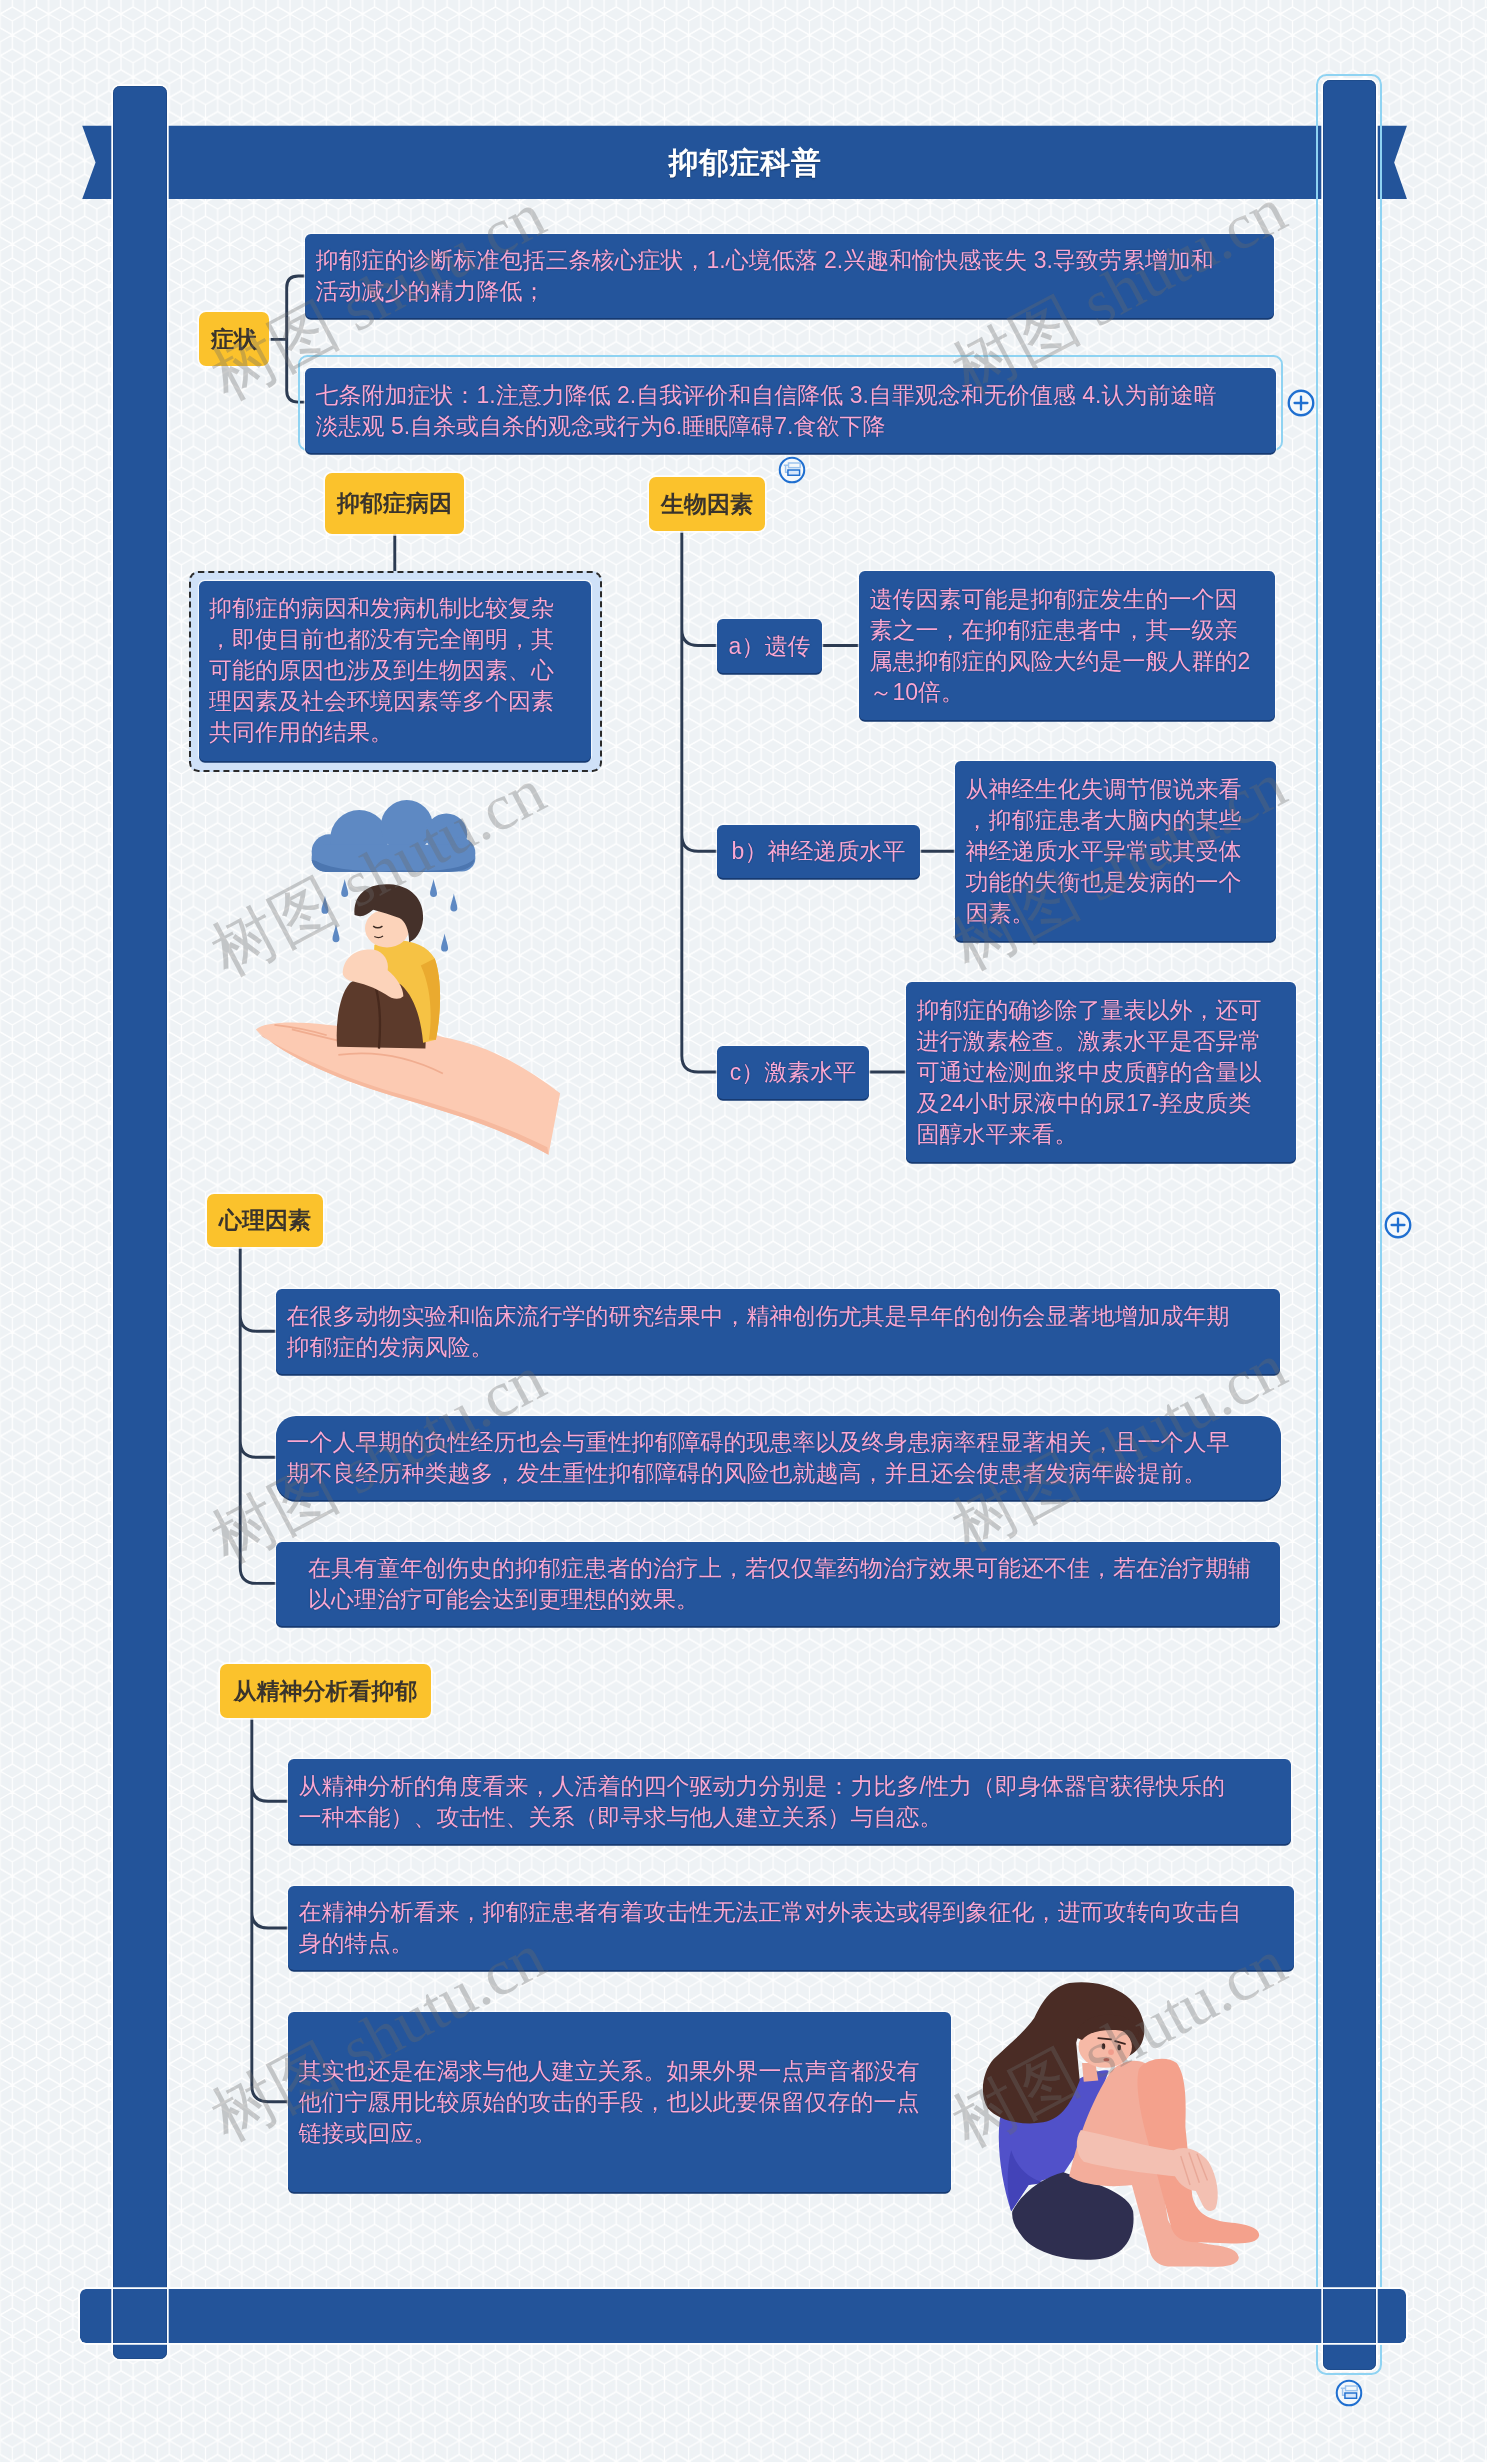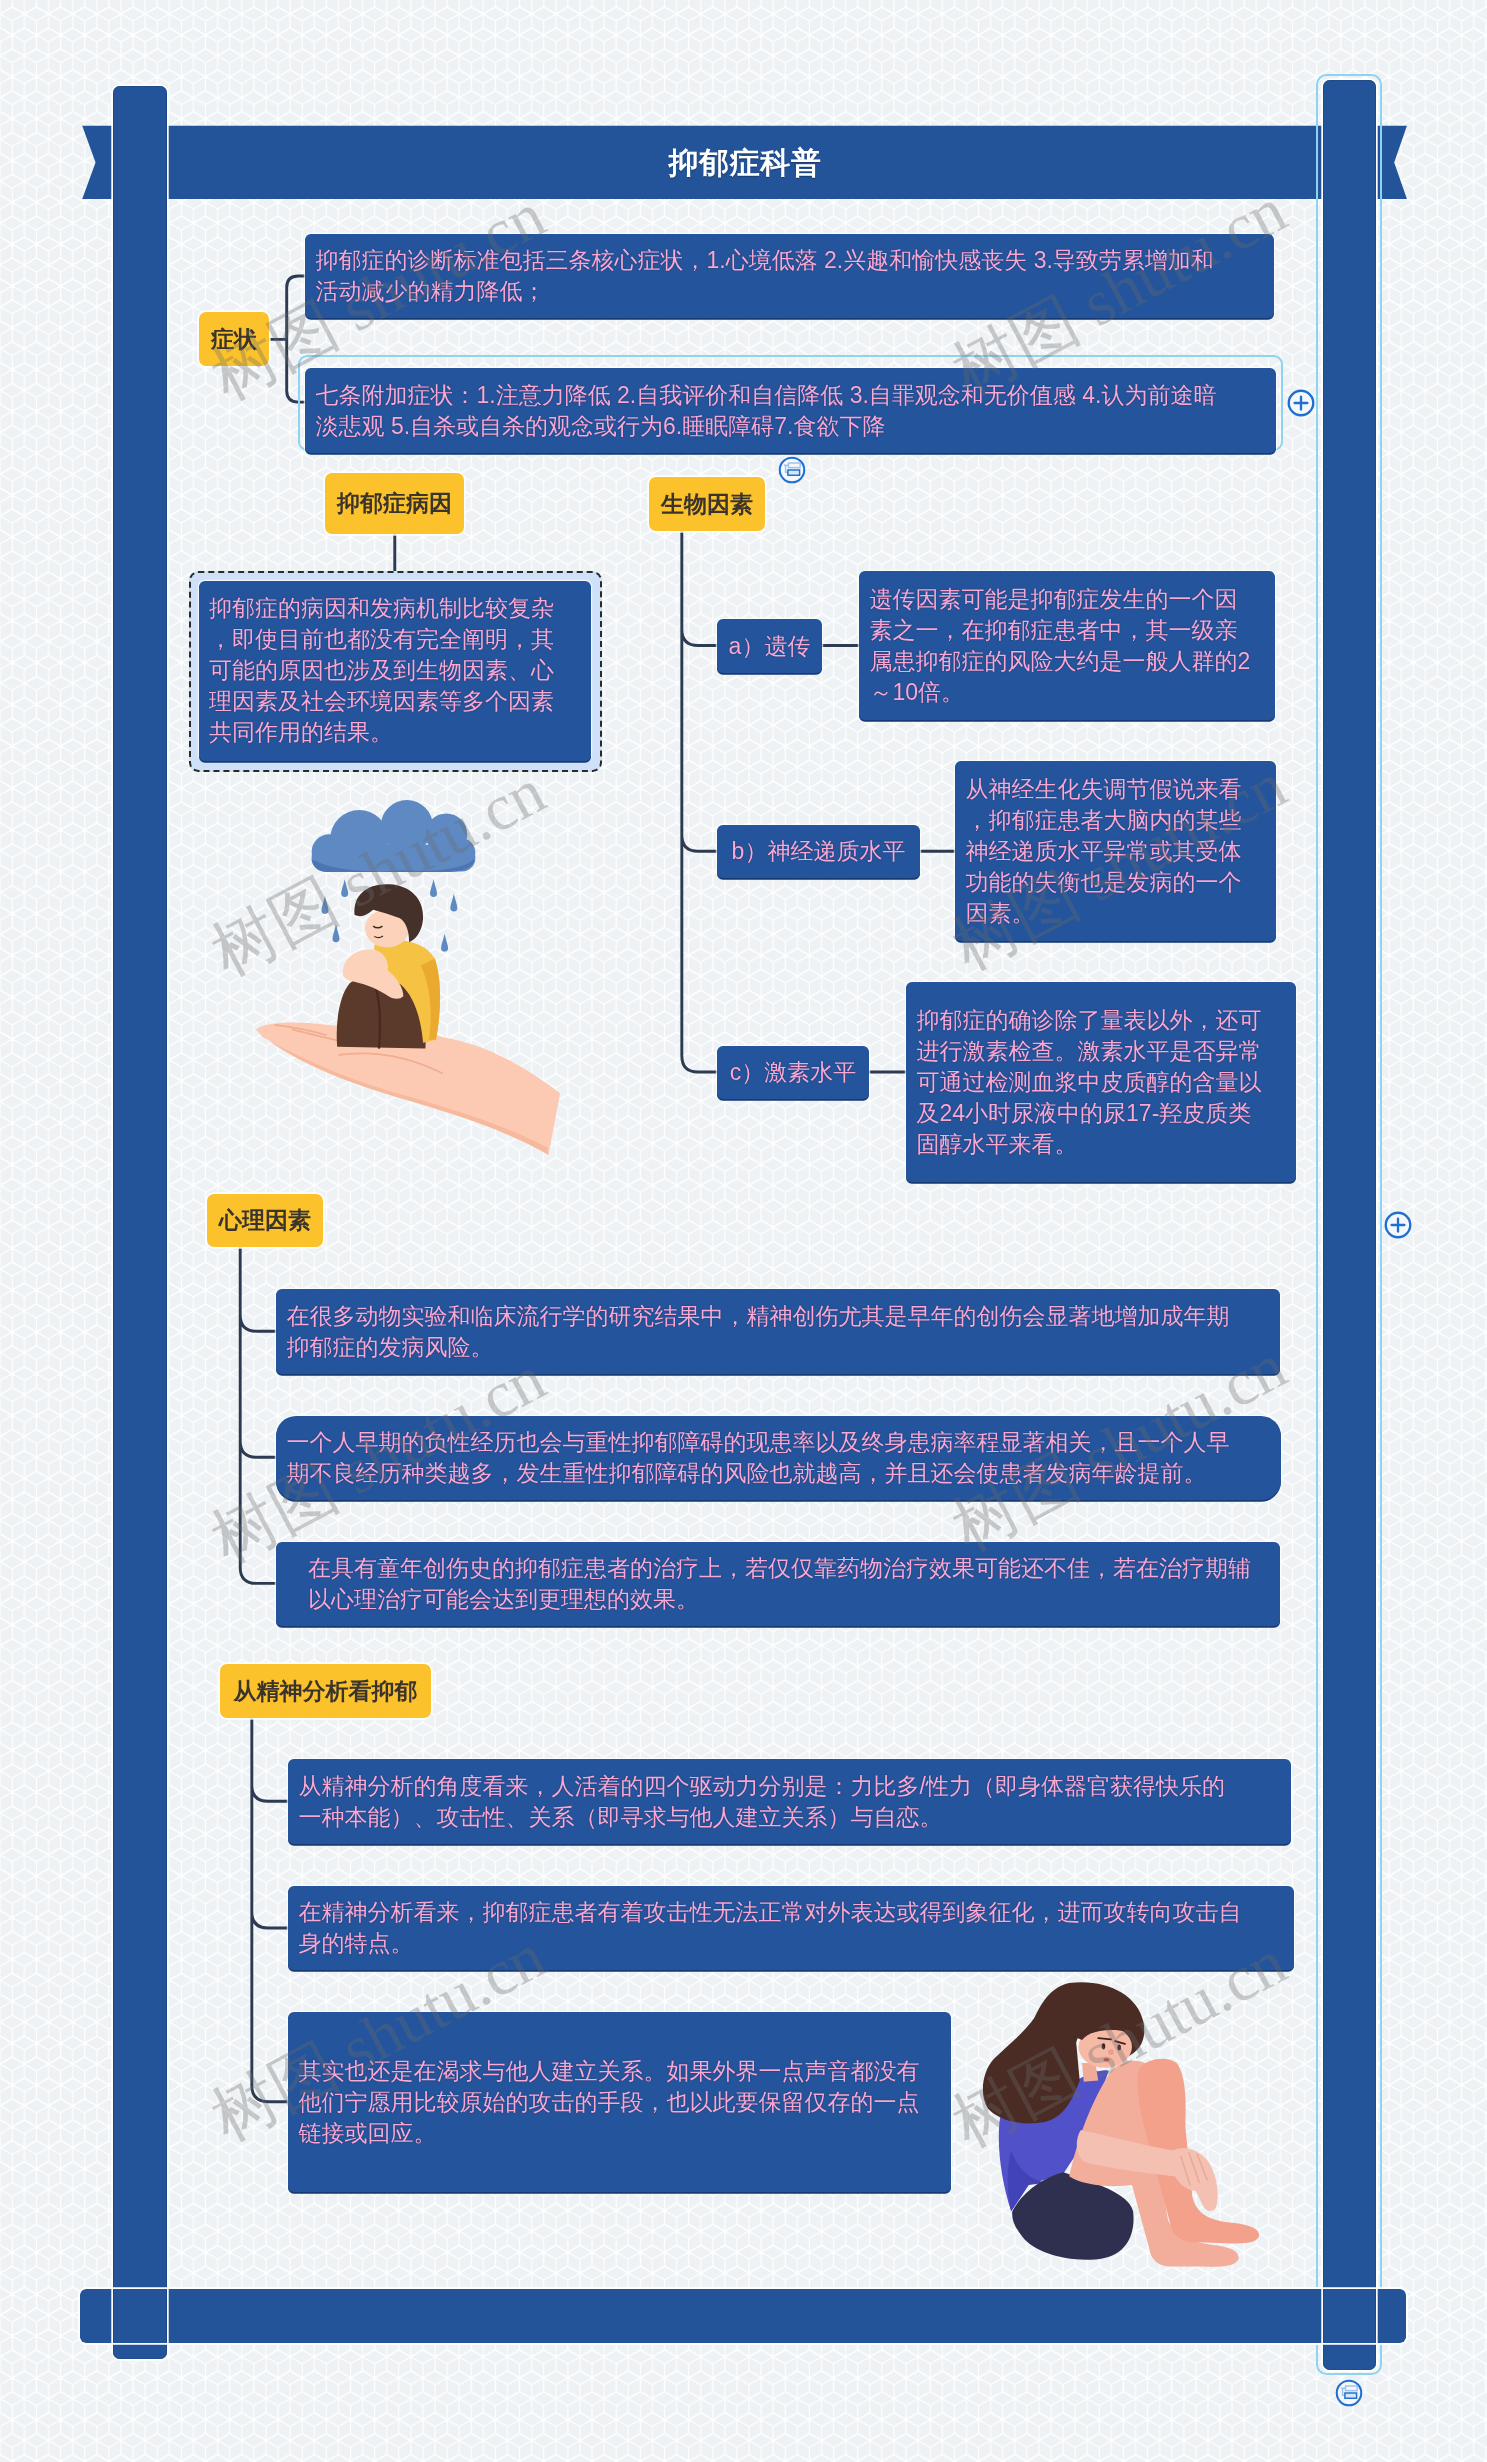--- a/index.html
+++ b/index.html
@@ -197,21 +197,21 @@
   <div class="ln">从神经生化失调节假说来看</div>
   <div class="ln">，抑郁症患者大脑内的某些</div>
   <div class="ln">神经递质水平异常或其受体</div>
   <div class="ln">功能的失衡也是发病的一个</div>
   <div class="ln">因素。</div>
 </div>
 
 <div class="node lbl" style="left:717px; top:1046px; width:152px; height:53px;">
   <div class="ln">c）激素水平</div>
 </div>
-<div class="node" style="left:906px; top:982px; width:390px; height:200px;">
+<div class="node" style="left:906px; top:982px; width:390px; height:180px;">
   <div class="ln">抑郁症的确诊除了量表以外，还可</div>
   <div class="ln">进行激素检查。激素水平是否异常</div>
   <div class="ln">可通过检测血浆中皮质醇的含量以</div>
   <div class="ln">及24小时尿液中的尿17-羟皮质类</div>
   <div class="ln">固醇水平来看。</div>
 </div>
 
 <svg class="icon" style="left:1384px; top:1211px;" viewBox="0 0 48 48">
   <circle cx="24" cy="24" r="21" fill="#f4f8fb" stroke="#1f6fd0" stroke-width="4"></circle>
   <path d="M13,24 H35 M24,13 V35" stroke="#1f6fd0" stroke-width="4" stroke-linecap="round"></path>

